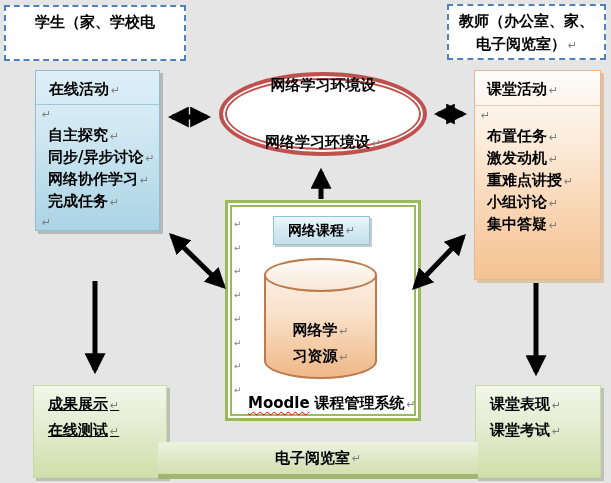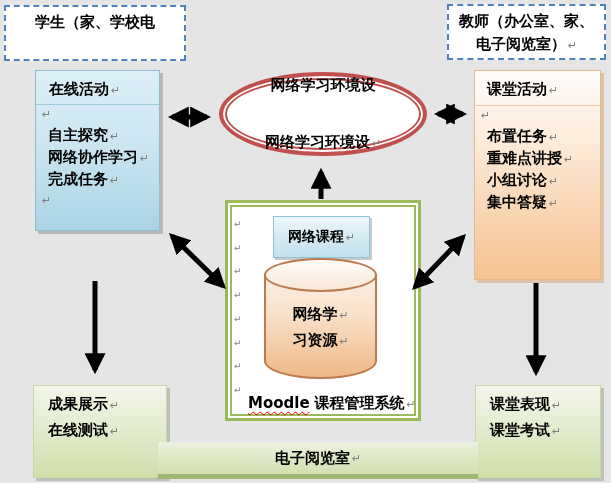--- a/index.html
+++ b/index.html
@@ -43,50 +43,50 @@
   }
   
   .moodle-box{
     position:absolute;left:225px;top:200px;width:196px;height:221px;box-sizing:border-box;
     border:3px solid #9bbb59;background:#fff;
   }
   .moodle-inner{position:absolute;inset:2px;border:2px solid #9bbb59;pointer-events:none;}
   .mk-col{position:absolute;left:6px;top:16px;height:176px;display:flex;flex-direction:column;justify-content:space-between;}
   .mk-col .pc{font-size:9px;margin:0;}
   .course-box{
-    position:absolute;left:45px;top:13px;width:97px;height:42px;box-sizing:border-box;
+    position:absolute;left:45px;top:13px;width:97px;height:29px;box-sizing:border-box;
     background:linear-gradient(180deg,#ecf6fa 0%,#d5eaf2 50%,#c2e0eb 100%);
     border:1px solid #8fc3d6;box-shadow:2px 2px 0 rgba(150,150,150,.5);
     display:flex;align-items:center;justify-content:center;font-size:14px;
   }
   .cylinder{position:absolute;left:36px;top:55px;width:113px;height:121px;}
   .cyl-body{
     position:absolute;left:0;right:0;top:17px;bottom:0;box-sizing:border-box;
     border:2px solid #bd7a4d;border-top:none;
     border-bottom-left-radius:50% 18px;border-bottom-right-radius:50% 18px;
     background:linear-gradient(180deg,#fcf0e5 0%,#f9e0c8 40%,#f2c59c 80%,#efb88a 100%);
   }
   .cyl-top{
     position:absolute;left:0;right:0;top:0;height:34px;box-sizing:border-box;
     border:2px solid #bd7a4d;border-radius:50%;
     background:linear-gradient(180deg,#fefcfa,#f8e7d6);
   }
-  .cyl-text{position:absolute;left:0;right:0;top:44px;text-align:center;font-size:15px;line-height:25px;}
+  .cyl-text{position:absolute;left:0;right:0;top:60px;text-align:center;font-size:15px;line-height:25px;}
   .caption{position:absolute;left:8px;right:0;bottom:5px;font-size:15px;white-space:nowrap;margin-left:12px;}
   .moodle-word{
     text-decoration:underline;text-decoration-style:wavy;text-decoration-color:#ff0000;
     text-decoration-thickness:1px;text-underline-offset:3px;
   }
   .caption .zh{margin-left:5px;}
   
   .green-box{
     background:linear-gradient(180deg,#f3f6ea 0%,#e2ebcd 50%,#cfdfa9 100%);
     border:1px solid #c9d8a5;box-shadow:3px 3px 0 rgba(150,155,135,.5);
   }
-  .bl-box{left:33px;top:385px;width:134px;height:93px;}
+  .bl-box{left:33px;top:385px;width:134px;height:93px;text-decoration:underline;}
   .br-box{left:475px;top:385px;width:126px;height:93px;}
   .green-box .items{padding:6px 0 0 14px;}
   .green-box .li{line-height:24px;}
   .eval-bar{
     position:absolute;left:158px;top:442px;width:320px;height:32px;box-sizing:content-box;
     background:linear-gradient(180deg,#edf2e0 0%,#ddE7c4 55%,#d2e0b0 100%);
     border-bottom:5px solid #a0b673;
     display:flex;align-items:center;justify-content:center;font-size:15px;
   }
   
@@ -106,36 +106,38 @@
   <div class="dashed-box teachers">
     <div>教师（办公室、家、</div>
     <div><span>电子阅览室）</span><span class="pc">↵</span></div>
   </div>
 
   <div class="panel online-box">
     <div class="hd"><span>在线活动</span><span class="pc">↵</span></div>
     <div class="pc-line"><span class="pc">↵</span></div>
     <div class="items">
         <div class="li"><span>自主探究</span><span class="pc">↵</span></div>
+        <div class="li"><span>同步/异步讨论</span><span class="pc">↵</span></div>
         <div class="li"><span>网络协作学习</span><span class="pc">↵</span></div>
         <div class="li"><span>完成任务</span><span class="pc">↵</span></div>
       </div>
     <div class="pc-line"><span class="pc">↵</span></div>
   </div>
 
   <div class="ellipse">
     <div>网络学习环境设</div>
     <div><span>网络学习环境设</span><span class="pc">↵</span></div>
   </div>
 
   <div class="panel classroom-box">
     <div class="hd"><span>课堂活动</span><span class="pc">↵</span></div>
     <div class="pc-line"><span class="pc">↵</span></div>
     <div class="items">
         <div class="li"><span>布置任务</span><span class="pc">↵</span></div>
+        <div class="li"><span>激发动机</span><span class="pc">↵</span></div>
         <div class="li"><span>重难点讲授</span><span class="pc">↵</span></div>
         <div class="li"><span>小组讨论</span><span class="pc">↵</span></div>
         <div class="li"><span>集中答疑</span><span class="pc">↵</span></div>
       </div>
   </div>
 
   <div class="moodle-box">
     <div class="moodle-inner"></div>
     <div class="mk-col">
       <span class="pc">↵</span>

